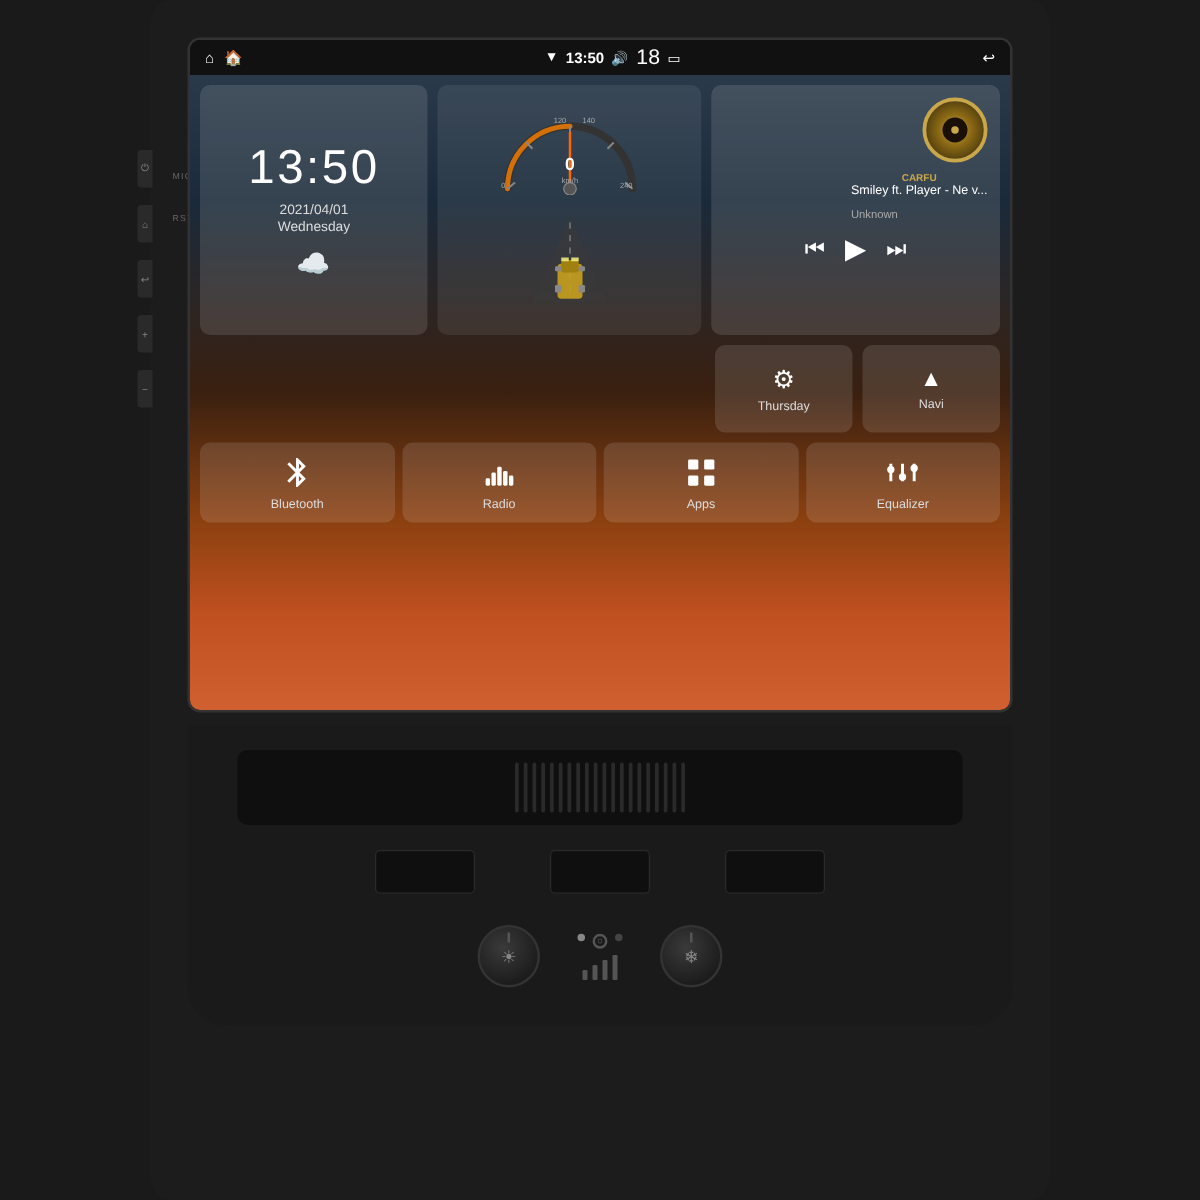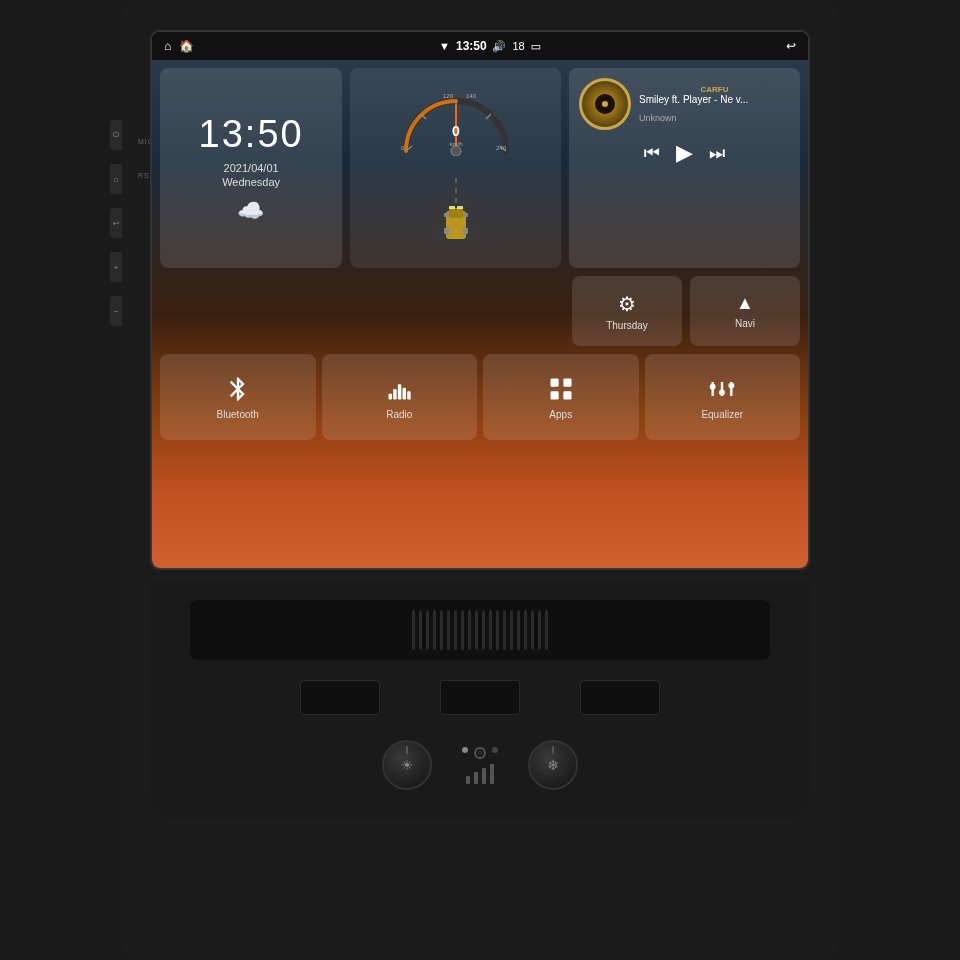--- a/index.html
+++ b/index.html
@@ -196,21 +196,22 @@
       border-radius: 8px;
       padding: 10px;
       display: flex;
       flex-direction: column;
       gap: 6px;
     }
 
     .music-top {
       display: flex;
       gap: 8px;
-      align-items: center;
+      align-items: flex-end;
+      flex-direction: column;
     }
 
     .album-art {
       width: 52px;
       height: 52px;
       border-radius: 50%;
       background: radial-gradient(circle, #c8a84b 0%, #8b6914 40%, #5a4510 70%, #3a2d0a 100%);
       border: 3px solid #c8a84b;
       display: flex;
       align-items: center;
@@ -281,21 +282,21 @@
 
     .settings-btn-label {
       font-size: 10px;
       color: #ddd;
     }
 
     
     .app-row {
       display: flex;
       gap: 6px;
-      height: 86px;
+      height: 64px;
     }
 
     .app-btn {
       flex: 1;
       background: rgba(255,255,255,0.12);
       border-radius: 8px;
       display: flex;
       flex-direction: column;
       align-items: center;
       justify-content: center;
@@ -501,21 +502,21 @@
 
     <div class="status-bar">
       <div class="status-left">
         <span class="nav-icon">⌂</span>
         <span class="nav-icon">🏠</span>
       </div>
       <div class="status-center">
         <span class="status-icon">▼</span>
         <span class="status-time">13:50</span>
         <span class="status-icon">🔊</span>
-        <span class="status-icon" style="font-size:11px;color:#fff;text-align:center;">18</span>
+        <span class="status-icon" style="font-size:17px;color:#fff;text-align:center;">18</span>
         <span class="status-icon">▭</span>
       </div>
       <div class="status-right">
         <span class="nav-icon">↩</span>
       </div>
     </div>
 
     <div class="main-content">
 
       <div class="top-row">

